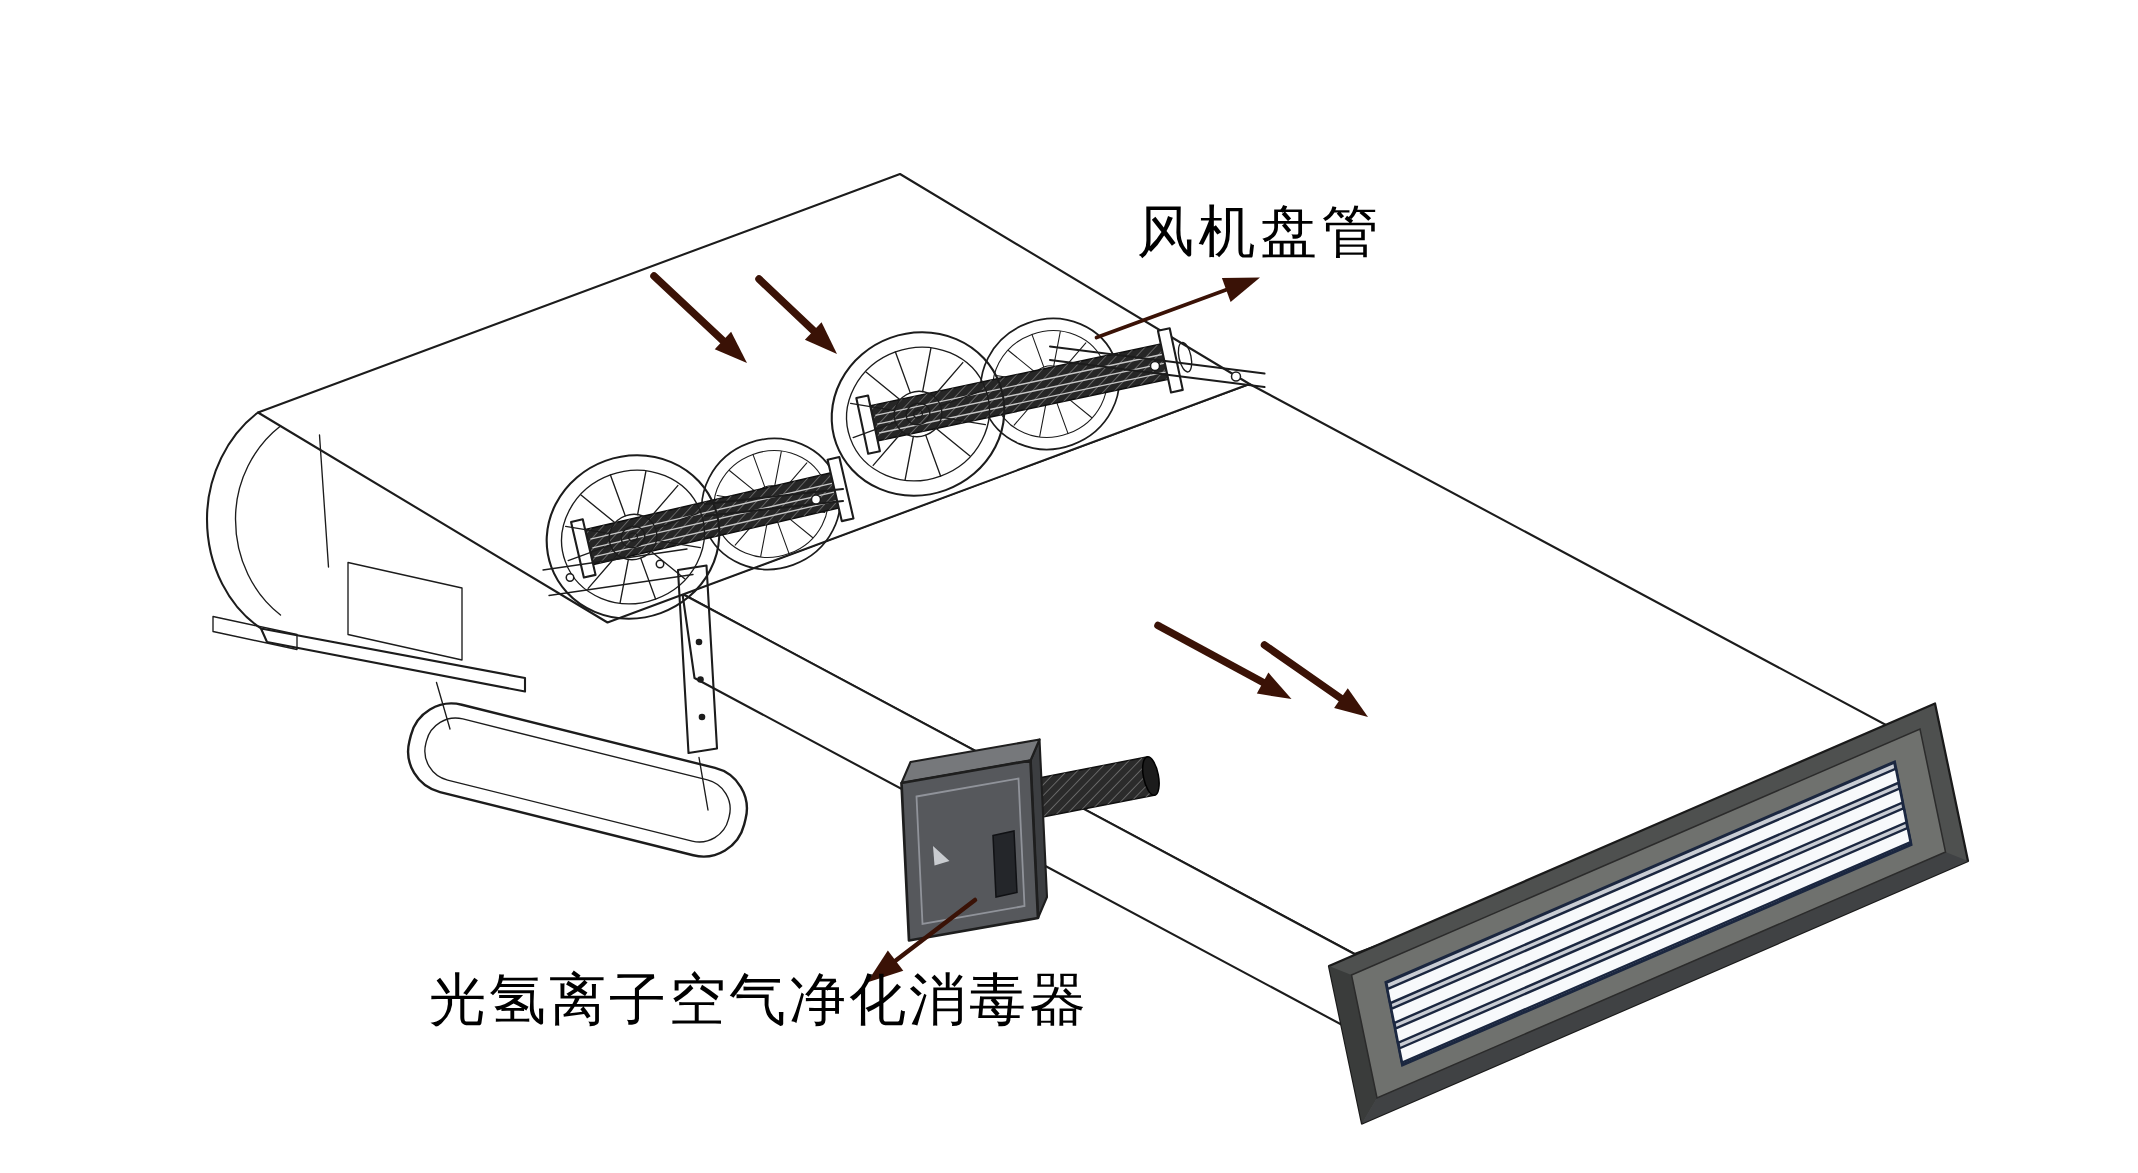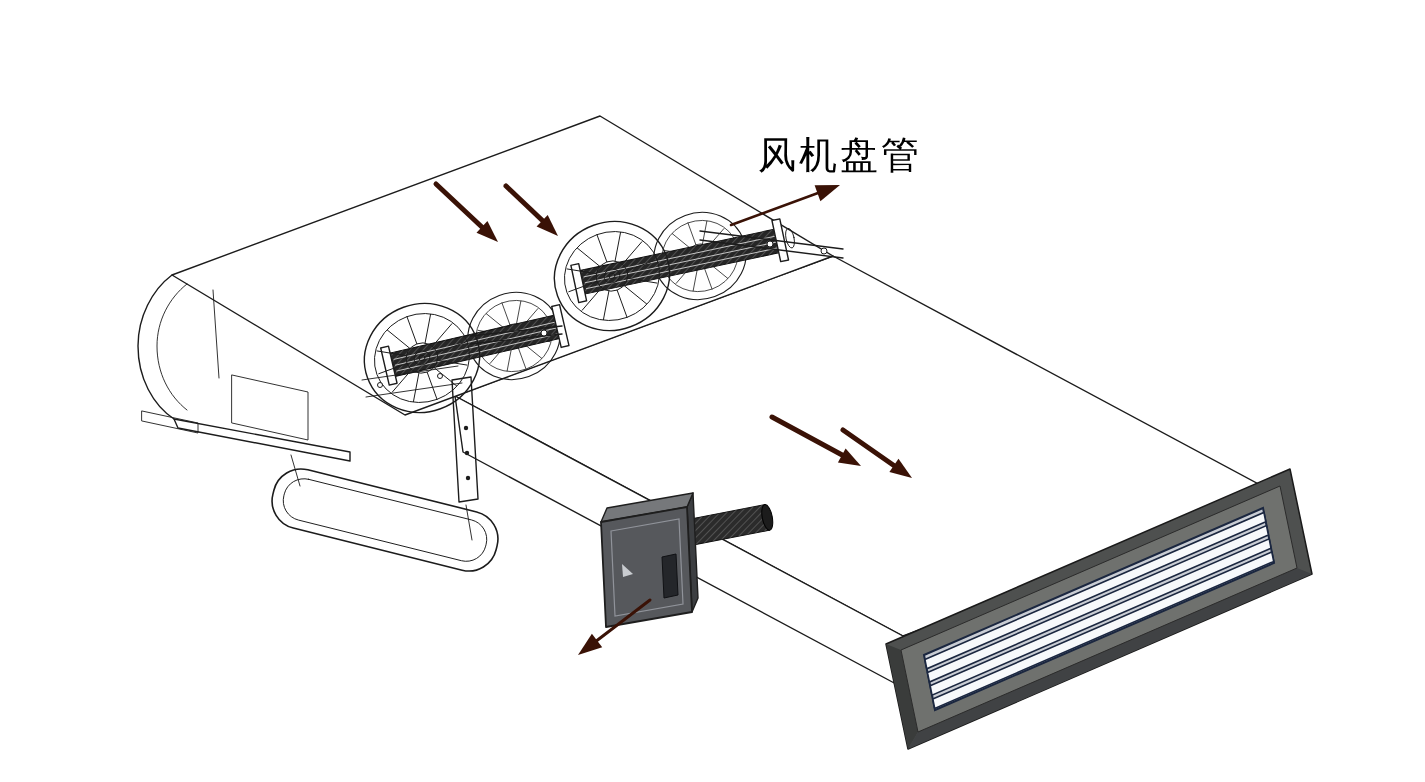--- a/index.html
+++ b/index.html
@@ -194,13 +194,14 @@
       <path class="shaft" style="stroke-width:2.5" d="M731,197 L818,165"></path>
       <polygon class="head" points="840,157 820.4,173.3 814.6,157.3"></polygon>
     </g>
     <g>
       <path class="shaft" style="stroke-width:3" d="M650,572 L595,614"></path>
       <polygon class="head" points="578,627 591.9,605.7 602.2,619.2"></polygon>
     </g>
   </svg>
 
   <div class="label label-fan-coil">风机盘管</div>
+  <div class="label label-purifier">光氢离子空气净化消毒器</div>
 </div>
 
 </body></html>

